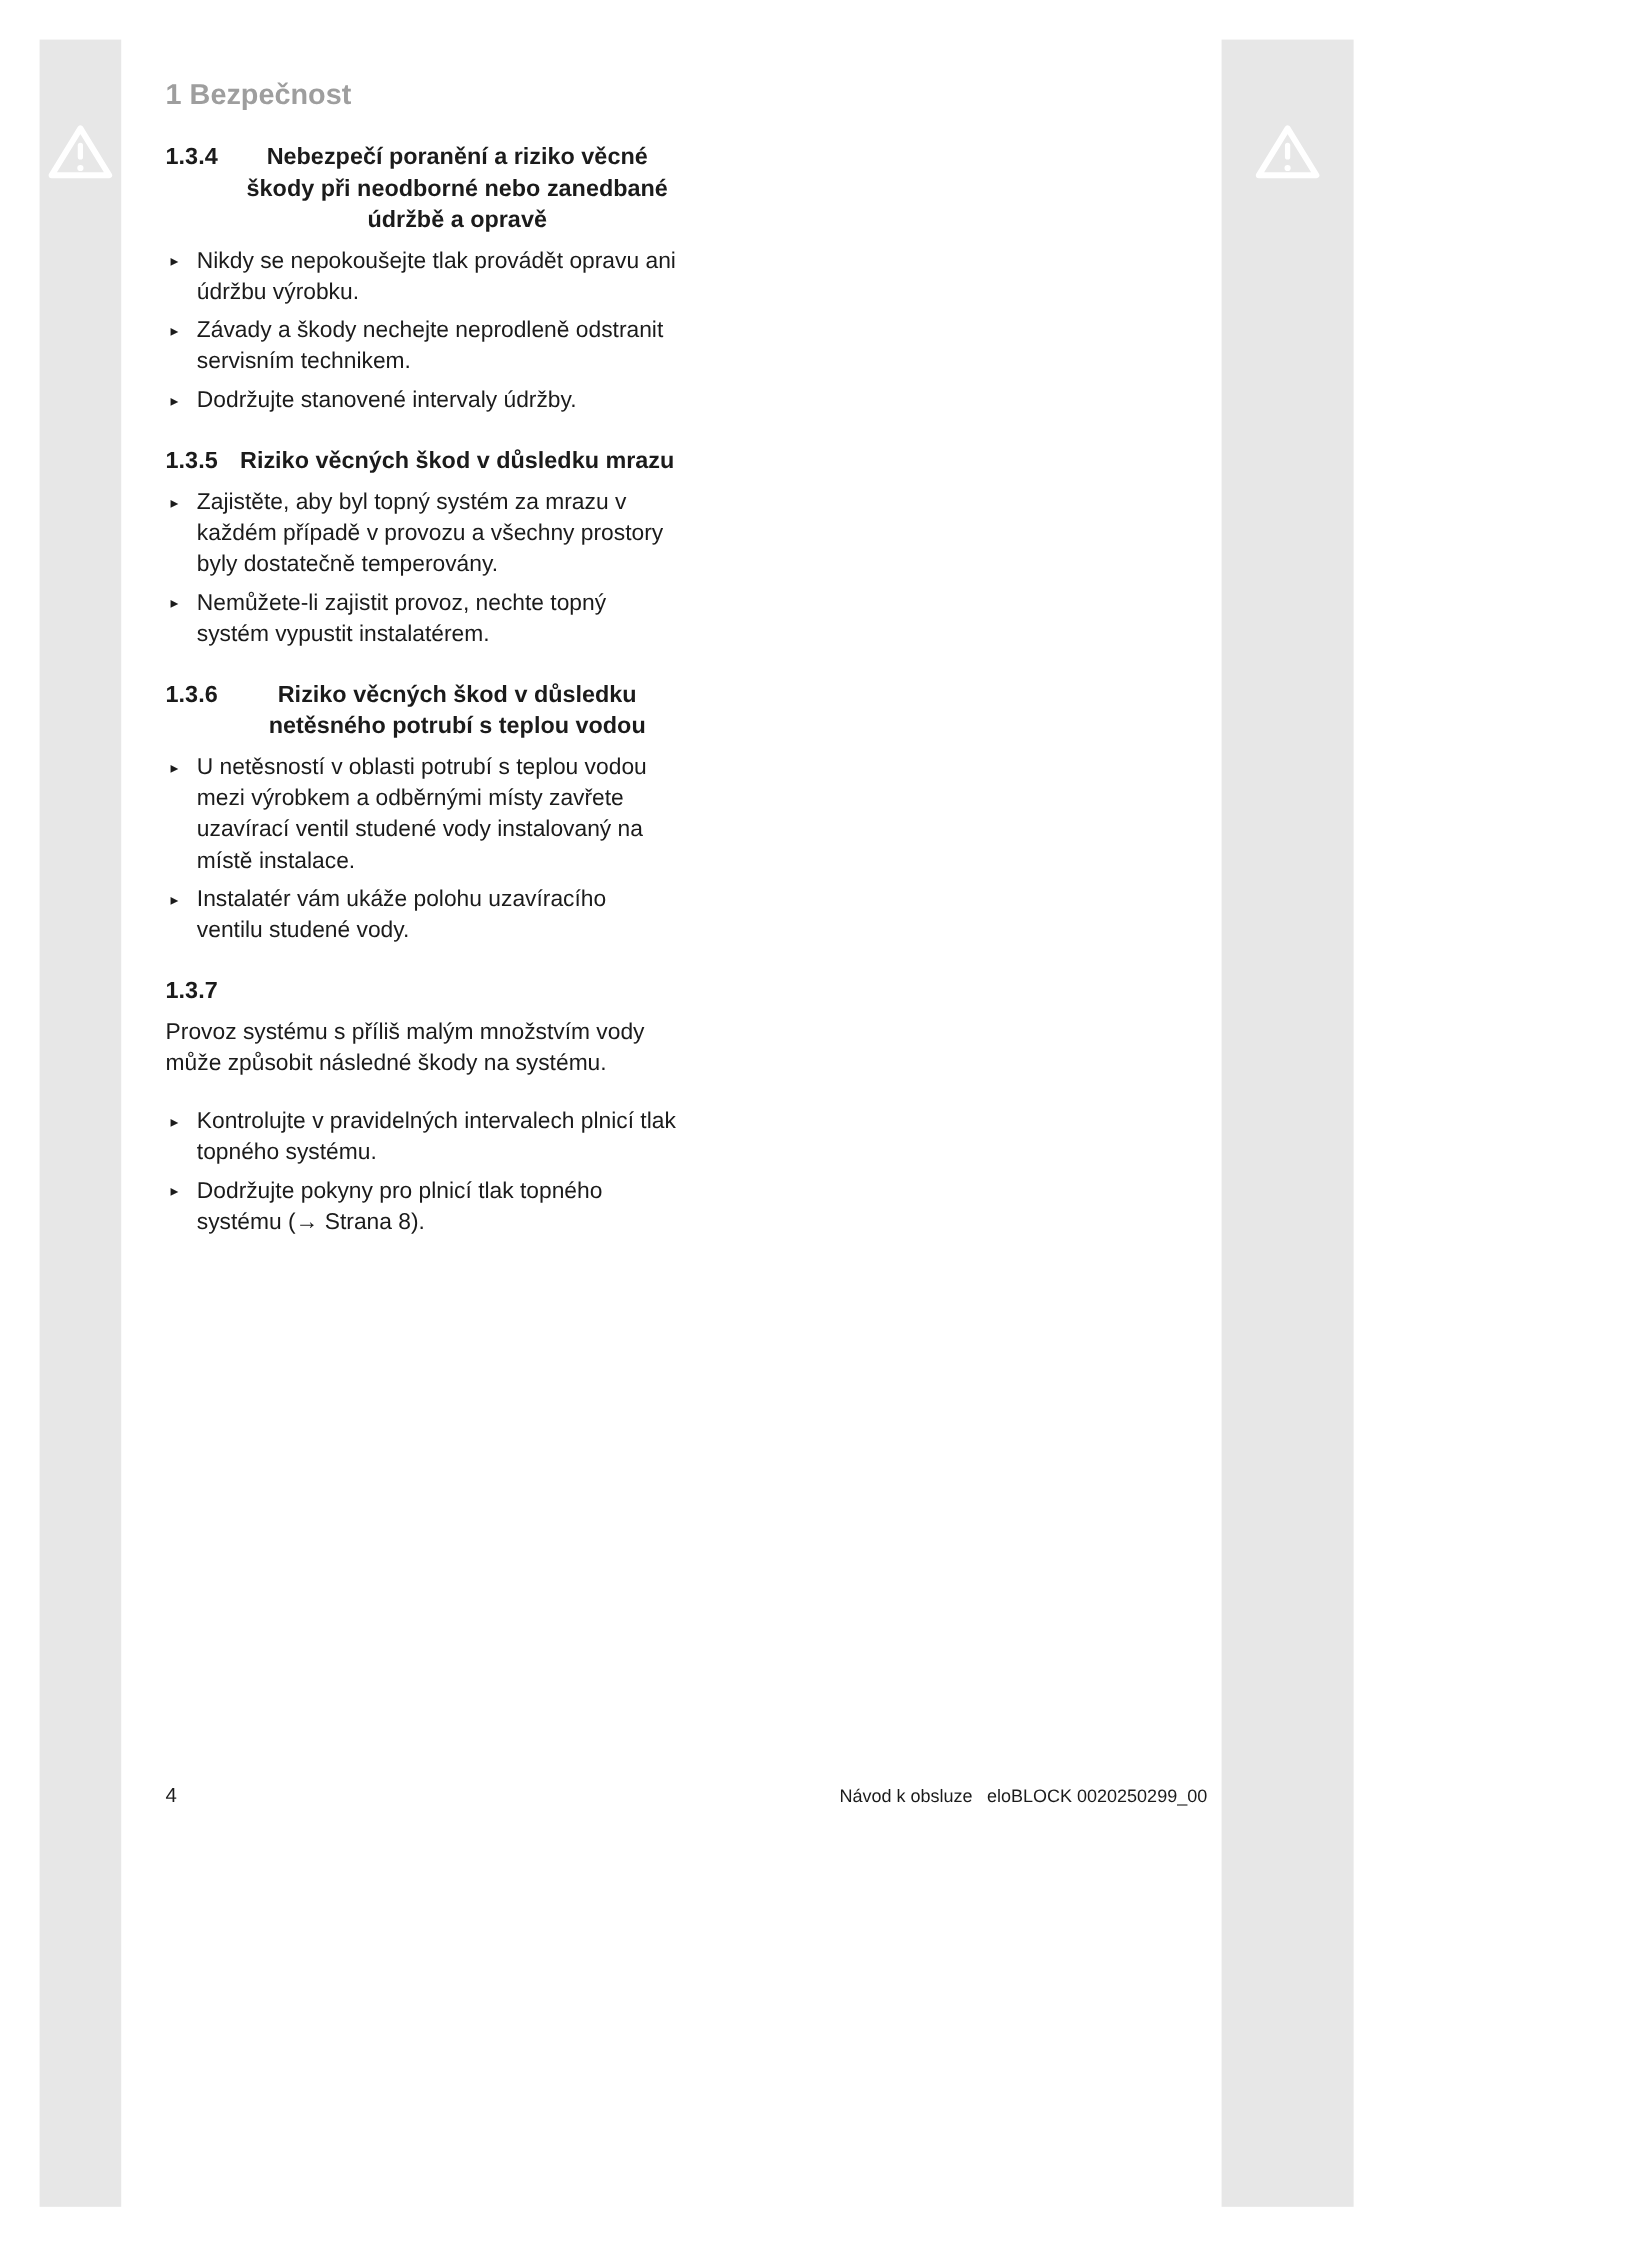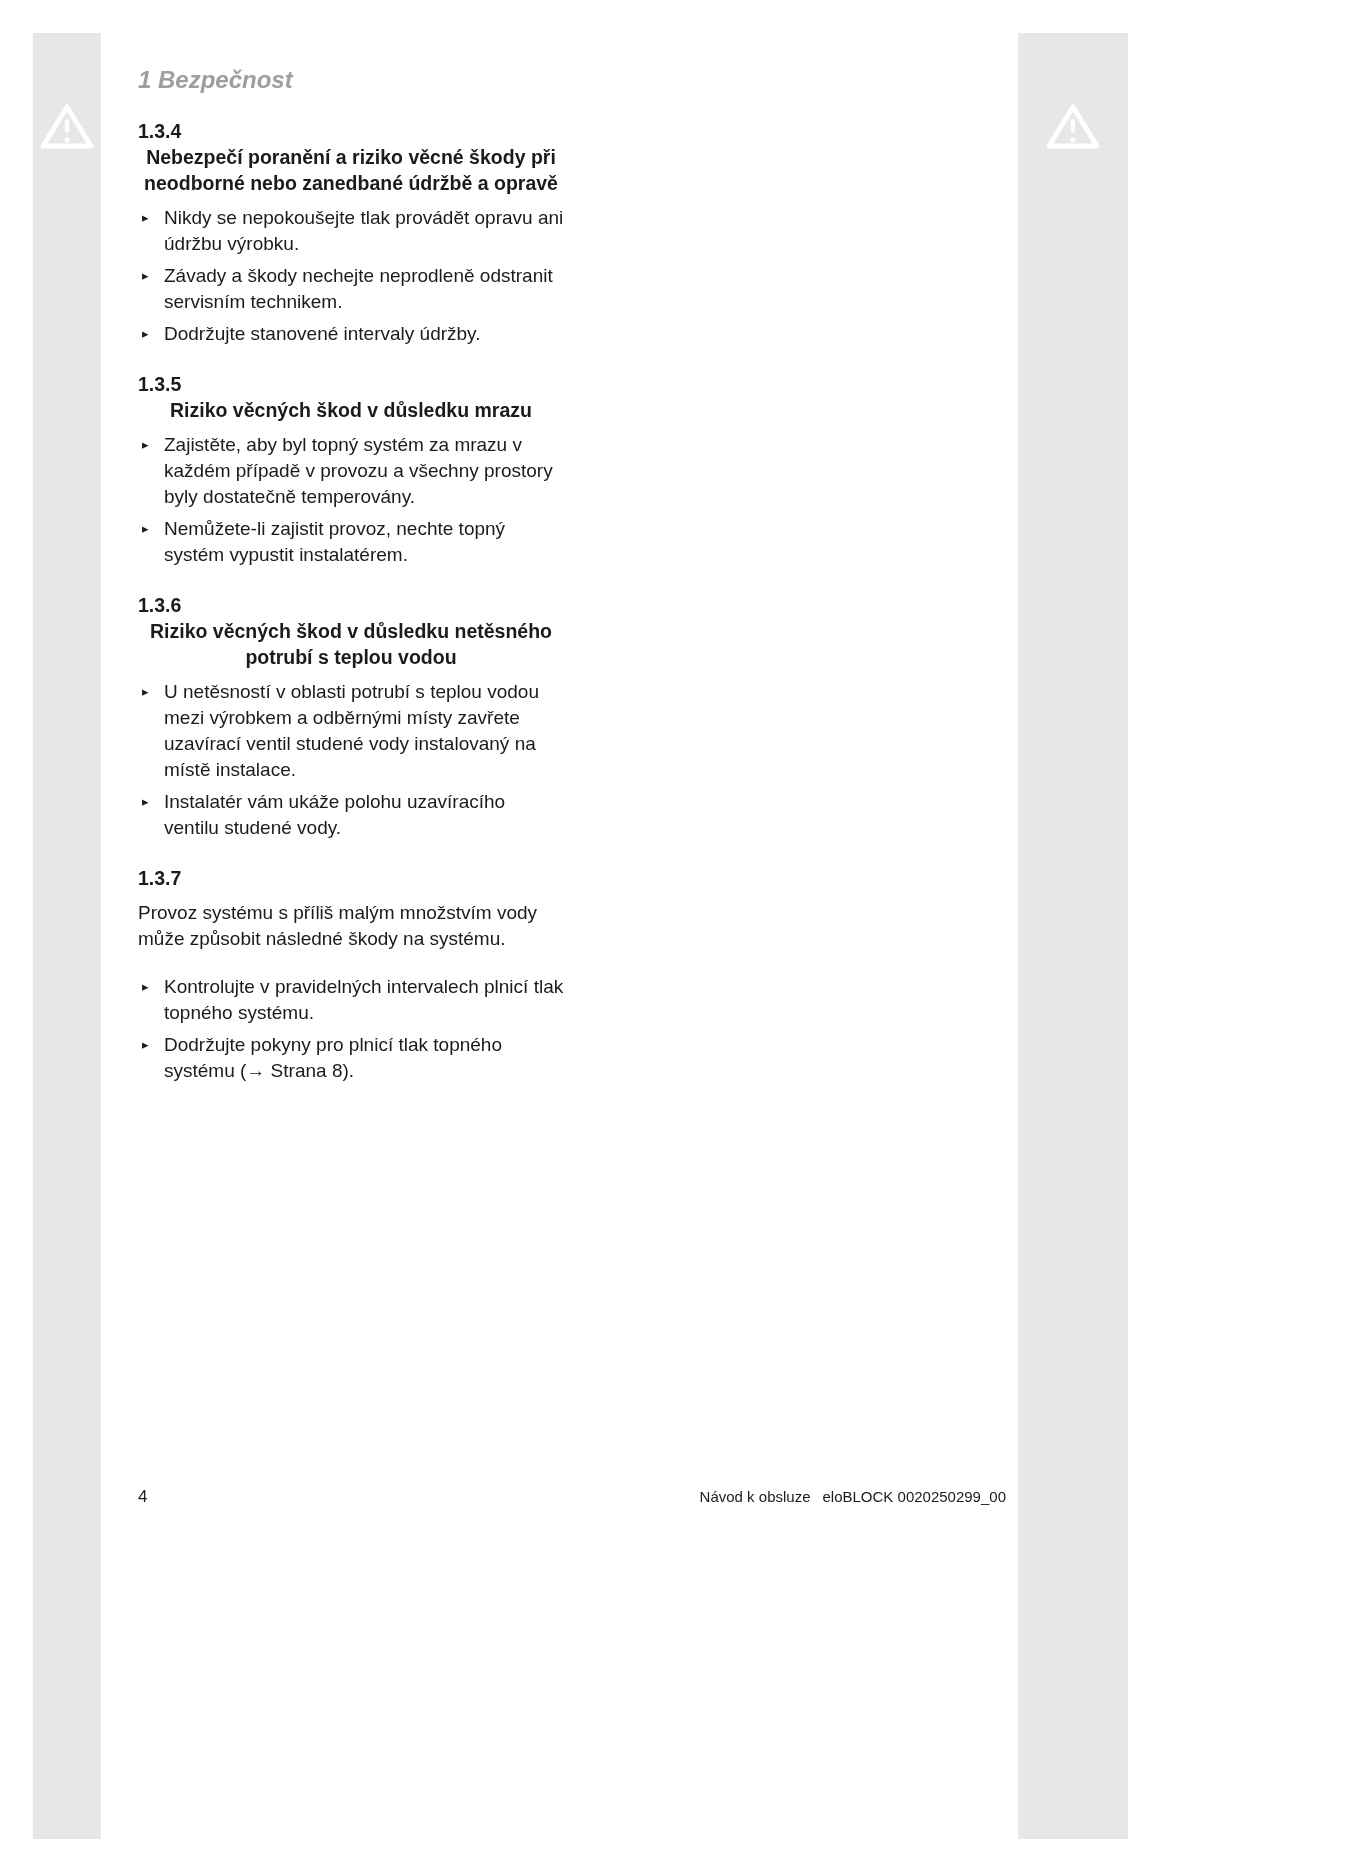--- a/index.html
+++ b/index.html
@@ -39,32 +39,30 @@
     top:66px;
     width:426px;
   }
 
   .chapter-header {
     font-size:24px;
     line-height:28px;
     font-weight:bold;
     color:var(--header_gray, #9e9e9e);
     margin-bottom:10px;
-    font-style:italic;
   }
 
   .section .sec-heading {
     display:flex;
     font-size:19.5px;
     font-weight:bold;
     line-height:26px;
     margin-top:24px;
     margin-bottom:9px;
     color:var(--text, #1b1b1b);
-    flex-direction:column;
   }
   .sec-num { flex:none; width:60px; }
   .sec-title { flex:1;text-align:center; }
 
   .para {
     font-size:19px;
     line-height:26px;
     margin:8px 0 22px 0;
   }
 

